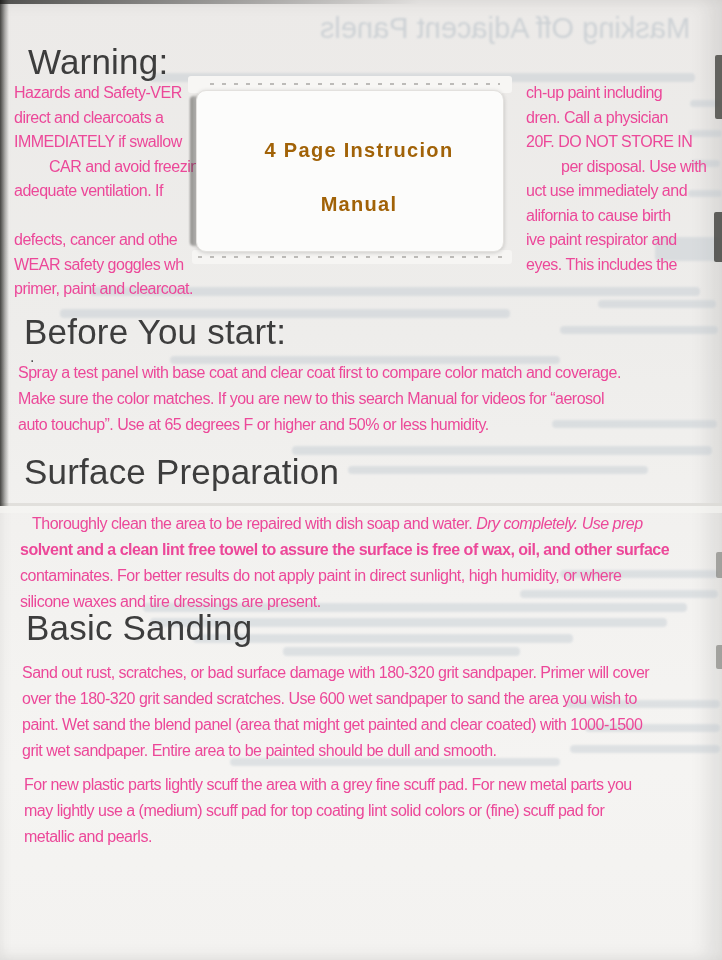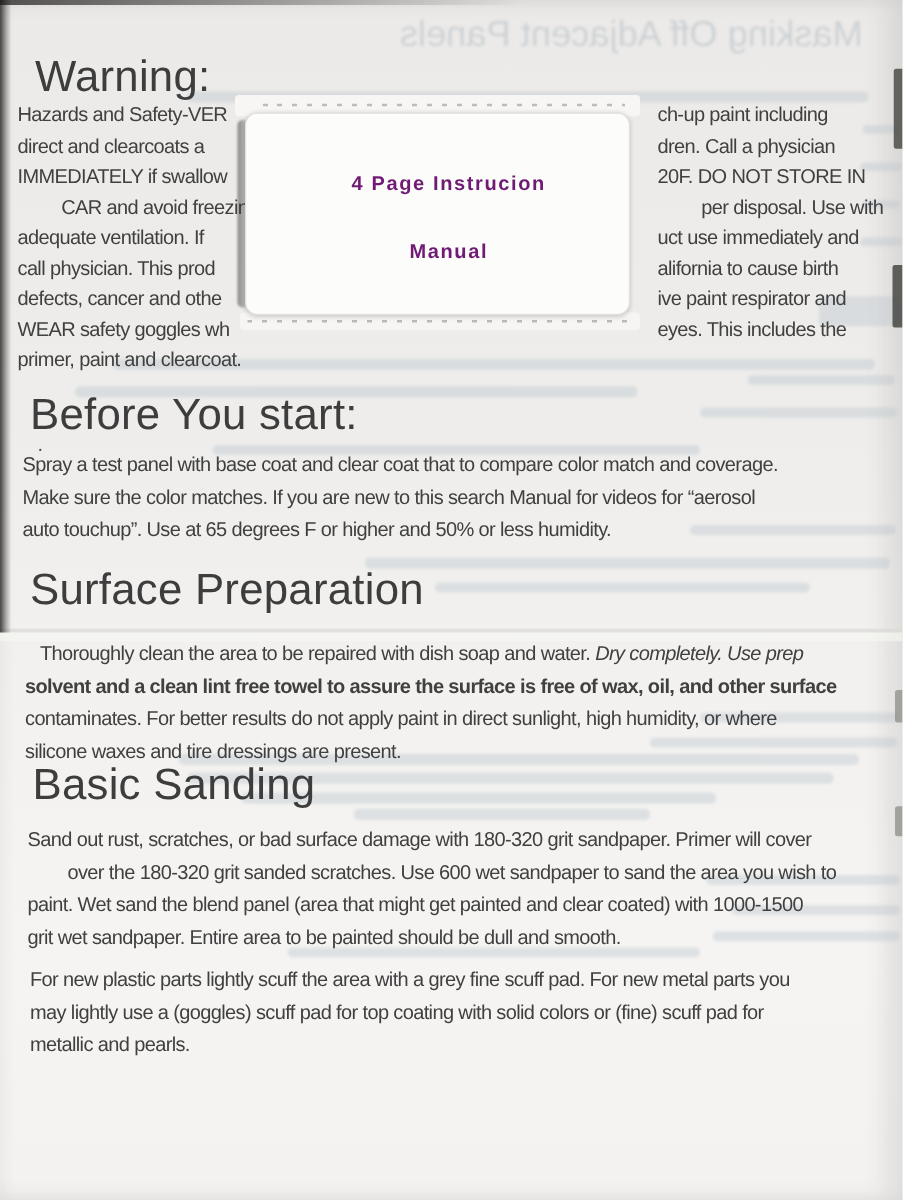--- a/index.html
+++ b/index.html
@@ -23,40 +23,40 @@
   .mark4{top:645px;width:6px;height:24px;background:#6d6d68;opacity:.55;}
   
   .seam{position:absolute;left:0;top:503px;width:722px;height:3px;background:#dbd9d6;opacity:.75;z-index:1;}
   .seam-light{position:absolute;left:0;top:506px;width:722px;height:7px;background:#f7f6f4;opacity:.6;z-index:1;}
   
   .ghost-heading{position:absolute;left:305px;top:12px;width:400px;text-align:center;
     font-size:29px;color:#aeb9c2;opacity:.5;filter:blur(1.2px);transform:scaleX(-1);z-index:1;}
   .gbar{position:absolute;background:#b9c3cc;opacity:.38;filter:blur(1.3px);border-radius:4px;z-index:1;}
   
   .h1{position:absolute;font-size:35px;font-weight:400;color:#3d3d3d;letter-spacing:.2px;z-index:2;}
-  .bline{position:absolute;font-size:16px;color:#404040;letter-spacing:-0.5px;white-space:nowrap;z-index:2;}
+  .bline{position:absolute;font-size:16px;color:#ec4899;letter-spacing:-0.5px;white-space:nowrap;z-index:2;}
   .frag-right{position:absolute;left:512px;top:0;}
   .frag-left{position:absolute;left:0;top:0;}
   .wrow{position:absolute;left:14px;width:700px;height:24px;z-index:2;}
   .stray{position:absolute;font-size:16px;color:#4f4f4f;z-index:2;}
   .ital{font-style:italic;}
   
   .sticker-wrap{position:absolute;left:186px;top:76px;width:330px;height:186px;z-index:5;}
   .backing-top{position:absolute;left:2px;top:0;width:324px;height:17px;background:#f7f6f4;border-radius:3px;}
   .backing-bottom{position:absolute;left:6px;top:174px;width:320px;height:14px;background:#f6f5f3;border-radius:3px;}
   .perf{position:absolute;height:2px;opacity:.85;
     background:repeating-linear-gradient(90deg,#b3b1ae 0 4px,rgba(0,0,0,0) 4px 12px);}
   .perf-top{left:24px;top:7px;width:290px;}
   .perf-bottom{left:12px;top:180px;width:306px;}
   .label{position:absolute;left:10px;top:14px;width:306px;height:160px;background:#fcfcfb;
     border:1px solid #e3e1de;border-radius:10px;box-shadow:0 1px 4px rgba(0,0,0,0.18);}
   .label-shadow{position:absolute;left:4px;top:20px;width:9px;height:150px;filter:blur(1px);
     background:linear-gradient(90deg,rgba(55,55,52,0.55),rgba(55,55,52,0.12));border-radius:4px;}
   .sticker-line{position:absolute;left:10px;width:324px;text-align:center;font-weight:bold;
-    color:#701a75;font-size:16px;letter-spacing:1.3px;}
+    color:#a16207;font-size:20px;letter-spacing:1.3px;}
   .sticker-line1{top:62px;}
   .sticker-line2{top:116px;}
 </style>
 </head>
 <body>
 
 <div class="paper-shade"></div>
 
 <div class="ghost-heading">Masking Off Adjacent Panels</div>
 <div class="gbar" style="left:150px;top:73px;width:545px;height:9px;"></div>
@@ -103,21 +103,20 @@
 </div>
 <div class="wrow" style="top:158px;margin-left:35px;">
   <span class="bline frag-left">CAR and avoid freezing.</span>
   <span class="bline frag-right">per disposal. Use with</span>
 </div>
 <div class="wrow" style="top:182px;">
   <span class="bline frag-left">adequate ventilation. If</span>
   <span class="bline frag-right">uct use immediately and</span>
 </div>
 <div class="wrow" style="top:207px;">
-  <span class="bline frag-left">call physician. This prod</span>
   <span class="bline frag-right">alifornia to cause birth</span>
 </div>
 <div class="wrow" style="top:231px;">
   <span class="bline frag-left">defects, cancer and othe</span>
   <span class="bline frag-right">ive paint respirator and</span>
 </div>
 <div class="wrow" style="top:256px;text-align:right;">
   <span class="bline frag-left">WEAR safety goggles wh</span>
   <span class="bline frag-right">eyes. This includes the</span>
 </div>
@@ -132,40 +131,40 @@
   <div class="perf perf-bottom"></div>
   <div class="label-shadow"></div>
   <div class="label">
     <div class="sticker-line sticker-line1" style="top:48px;left:0;">4 Page Instrucion</div>
     <div class="sticker-line sticker-line2" style="top:102px;left:0;">Manual</div>
   </div>
 </div>
 
 <div class="h1" style="left:24px;top:312px;">Before You start:</div>
 <div class="stray" style="left:30px;top:348px;">.</div>
-<div class="bline" style="left:18px;top:364px;">Spray a test panel with base coat and clear coat that to compare color match and coverage.</div>
+<div class="bline" style="left:18px;top:364px;">Spray a test panel with base coat and clear coat first to compare color match and coverage.</div>
 <div class="bline" style="left:18px;top:390px;">Make sure the color matches.  If you are new to this search Manual for videos for “aerosol</div>
 <div class="bline" style="left:18px;top:416px;">auto touchup”.  Use at 65 degrees F or higher and 50% or less humidity.</div>
 
 <div class="h1" style="left:24px;top:452px;">Surface Preparation</div>
 <div class="bline" style="left:32px;top:515px;">
   <span>Thoroughly clean the area to be repaired with dish soap and water.  </span><span class="ital">Dry completely. Use prep</span>
 </div>
 <div class="bline" style="left:20px;top:541px;font-weight:bold;">solvent and a clean lint free towel to assure the surface is free of wax, oil, and other surface</div>
 <div class="bline" style="left:20px;top:567px;">contaminates. For better results do not apply paint in direct sunlight, high humidity, or where</div>
 <div class="bline" style="left:20px;top:593px;">silicone waxes and tire dressings are present.</div>
 
 <div class="h1" style="left:26px;top:608px;">Basic Sanding</div>
 <div class="bline" style="left:22px;top:664px;">Sand out rust, scratches, or bad surface damage with 180-320 grit sandpaper. Primer will cover</div>
-<div class="bline" style="left:22px;top:690px;margin-left:32px;">over the 180-320 grit sanded scratches. Use 600 wet sandpaper to sand the area you wish to</div>
+<div class="bline" style="left:22px;top:690px;">over the 180-320 grit sanded scratches. Use 600 wet sandpaper to sand the area you wish to</div>
 <div class="bline" style="left:22px;top:716px;">paint. Wet sand the blend panel (area that might get painted and clear coated) with 1000-1500</div>
 <div class="bline" style="left:22px;top:742px;">grit wet sandpaper. Entire area to be painted should be dull and smooth.</div>
 
 <div class="bline" style="left:24px;top:776px;">For new plastic parts lightly scuff the area with a grey fine scuff pad. For new metal parts you</div>
-<div class="bline" style="left:24px;top:802px;">may lightly use a (goggles) scuff pad for top coating with solid colors or (fine) scuff pad for</div>
+<div class="bline" style="left:24px;top:802px;">may lightly use a (medium) scuff pad for top coating lint solid colors or (fine) scuff pad for</div>
 <div class="bline" style="left:24px;top:828px;">metallic and pearls.</div>
 
 <div class="edge-left"></div>
 <div class="edge-top"></div>
 <div class="mark mark1"></div>
 <div class="mark mark2"></div>
 <div class="mark mark3"></div>
 <div class="mark mark4"></div>
 
 </body></html>

